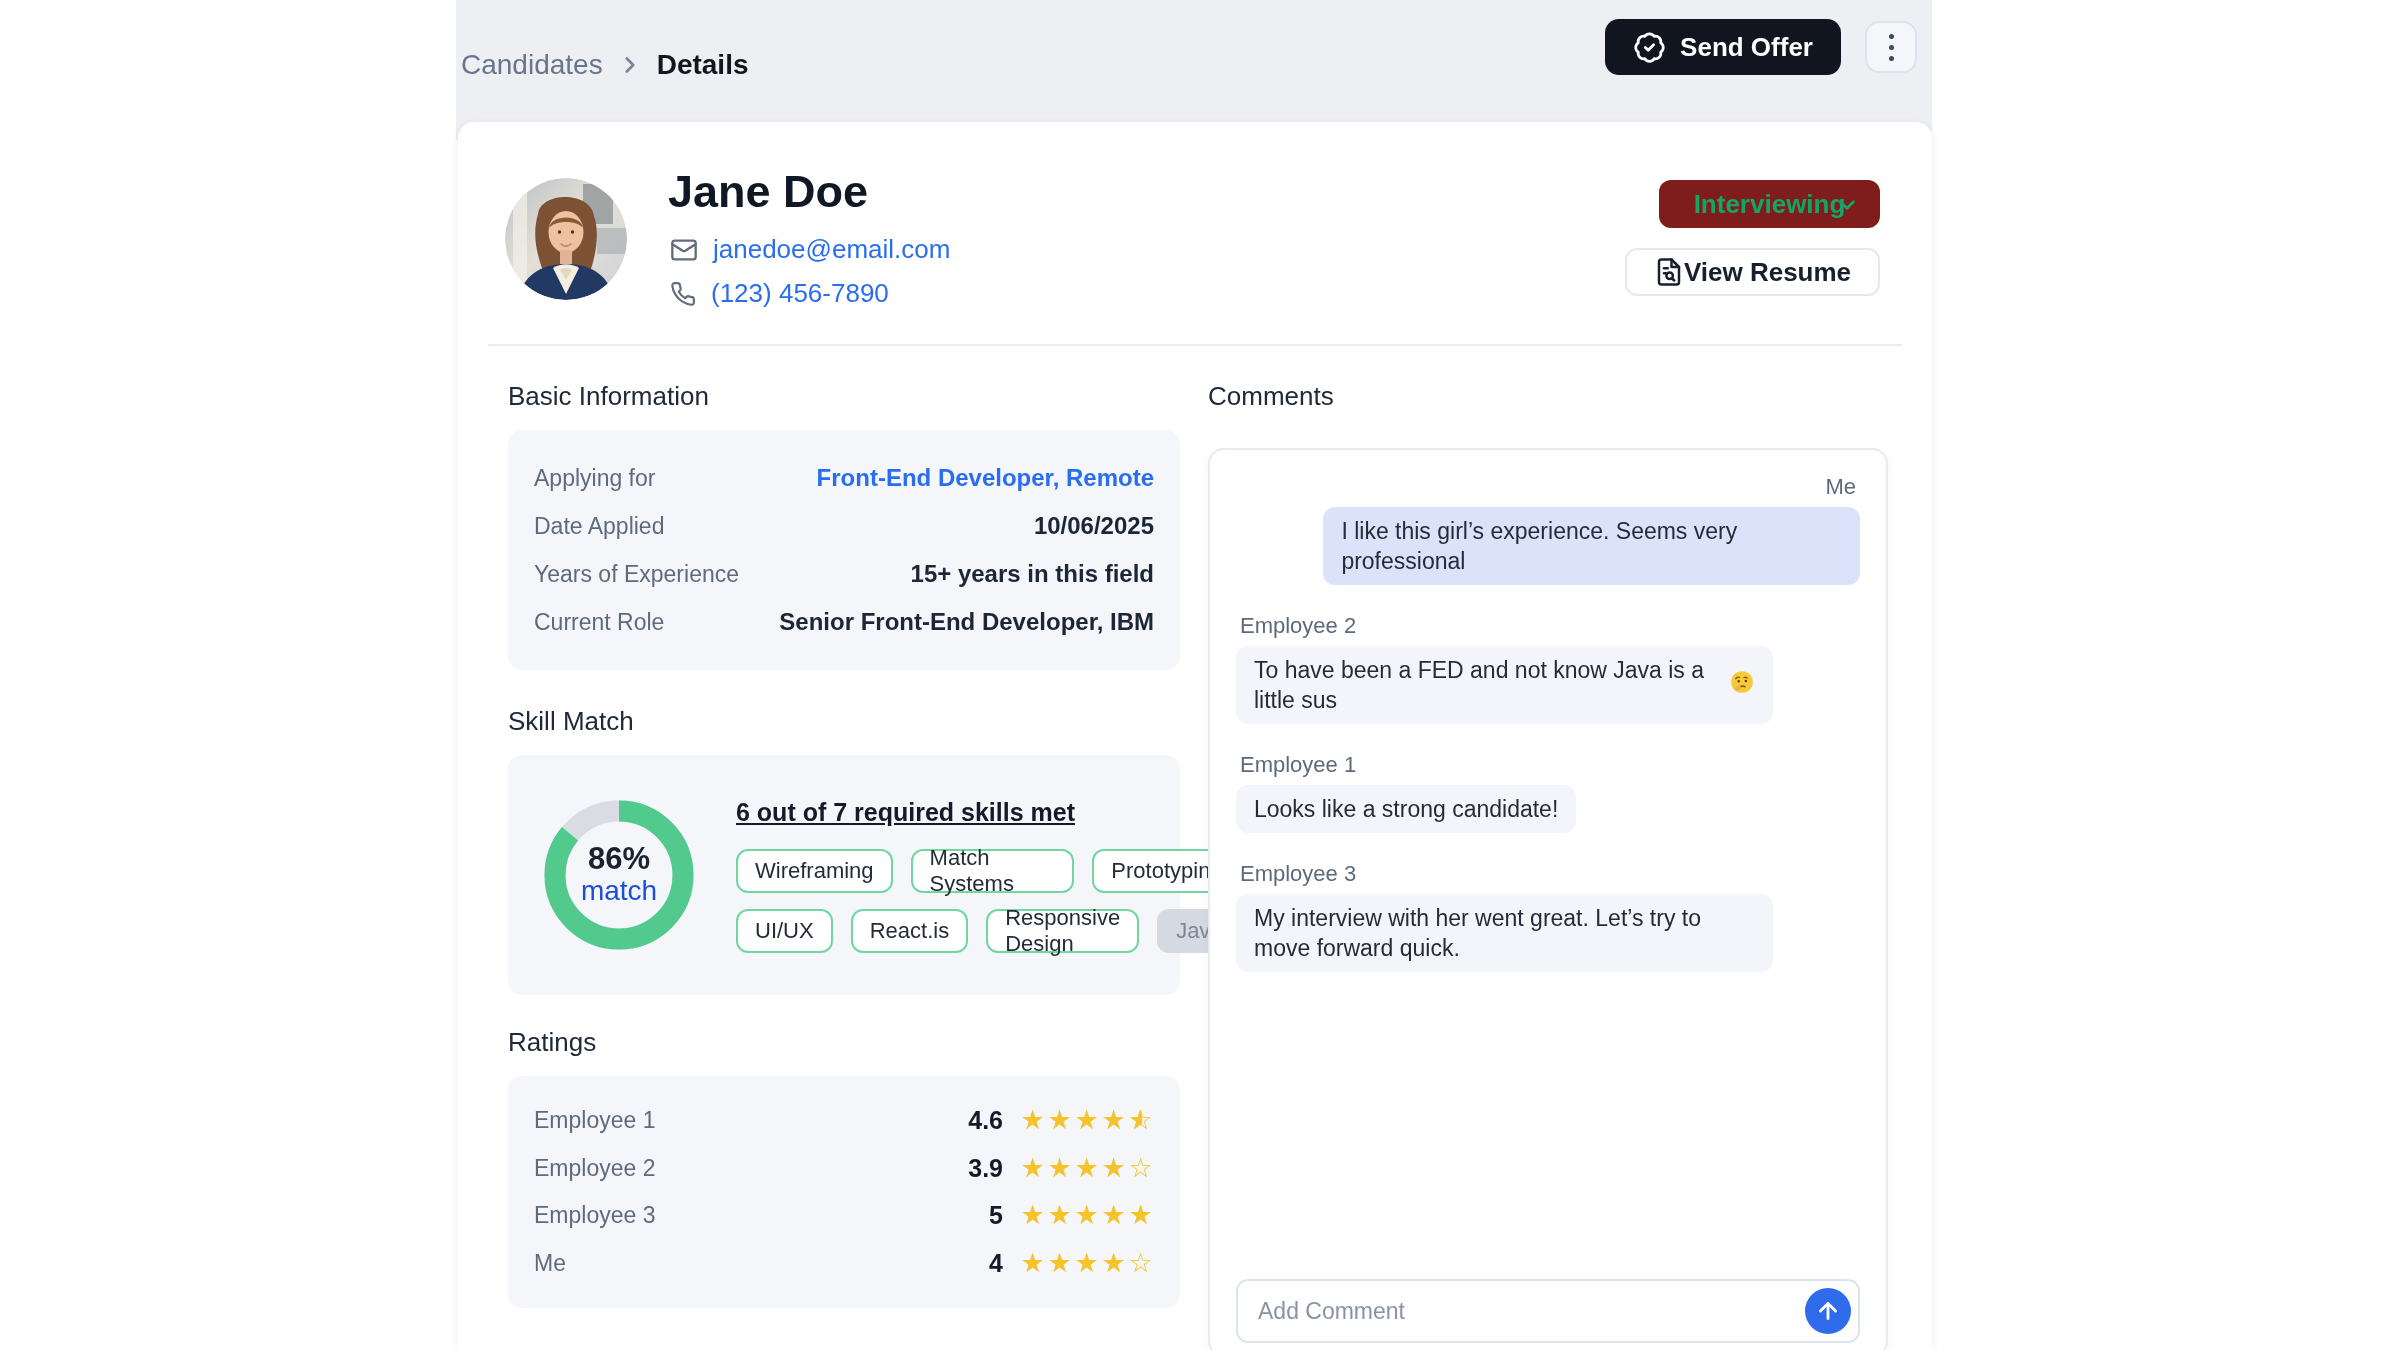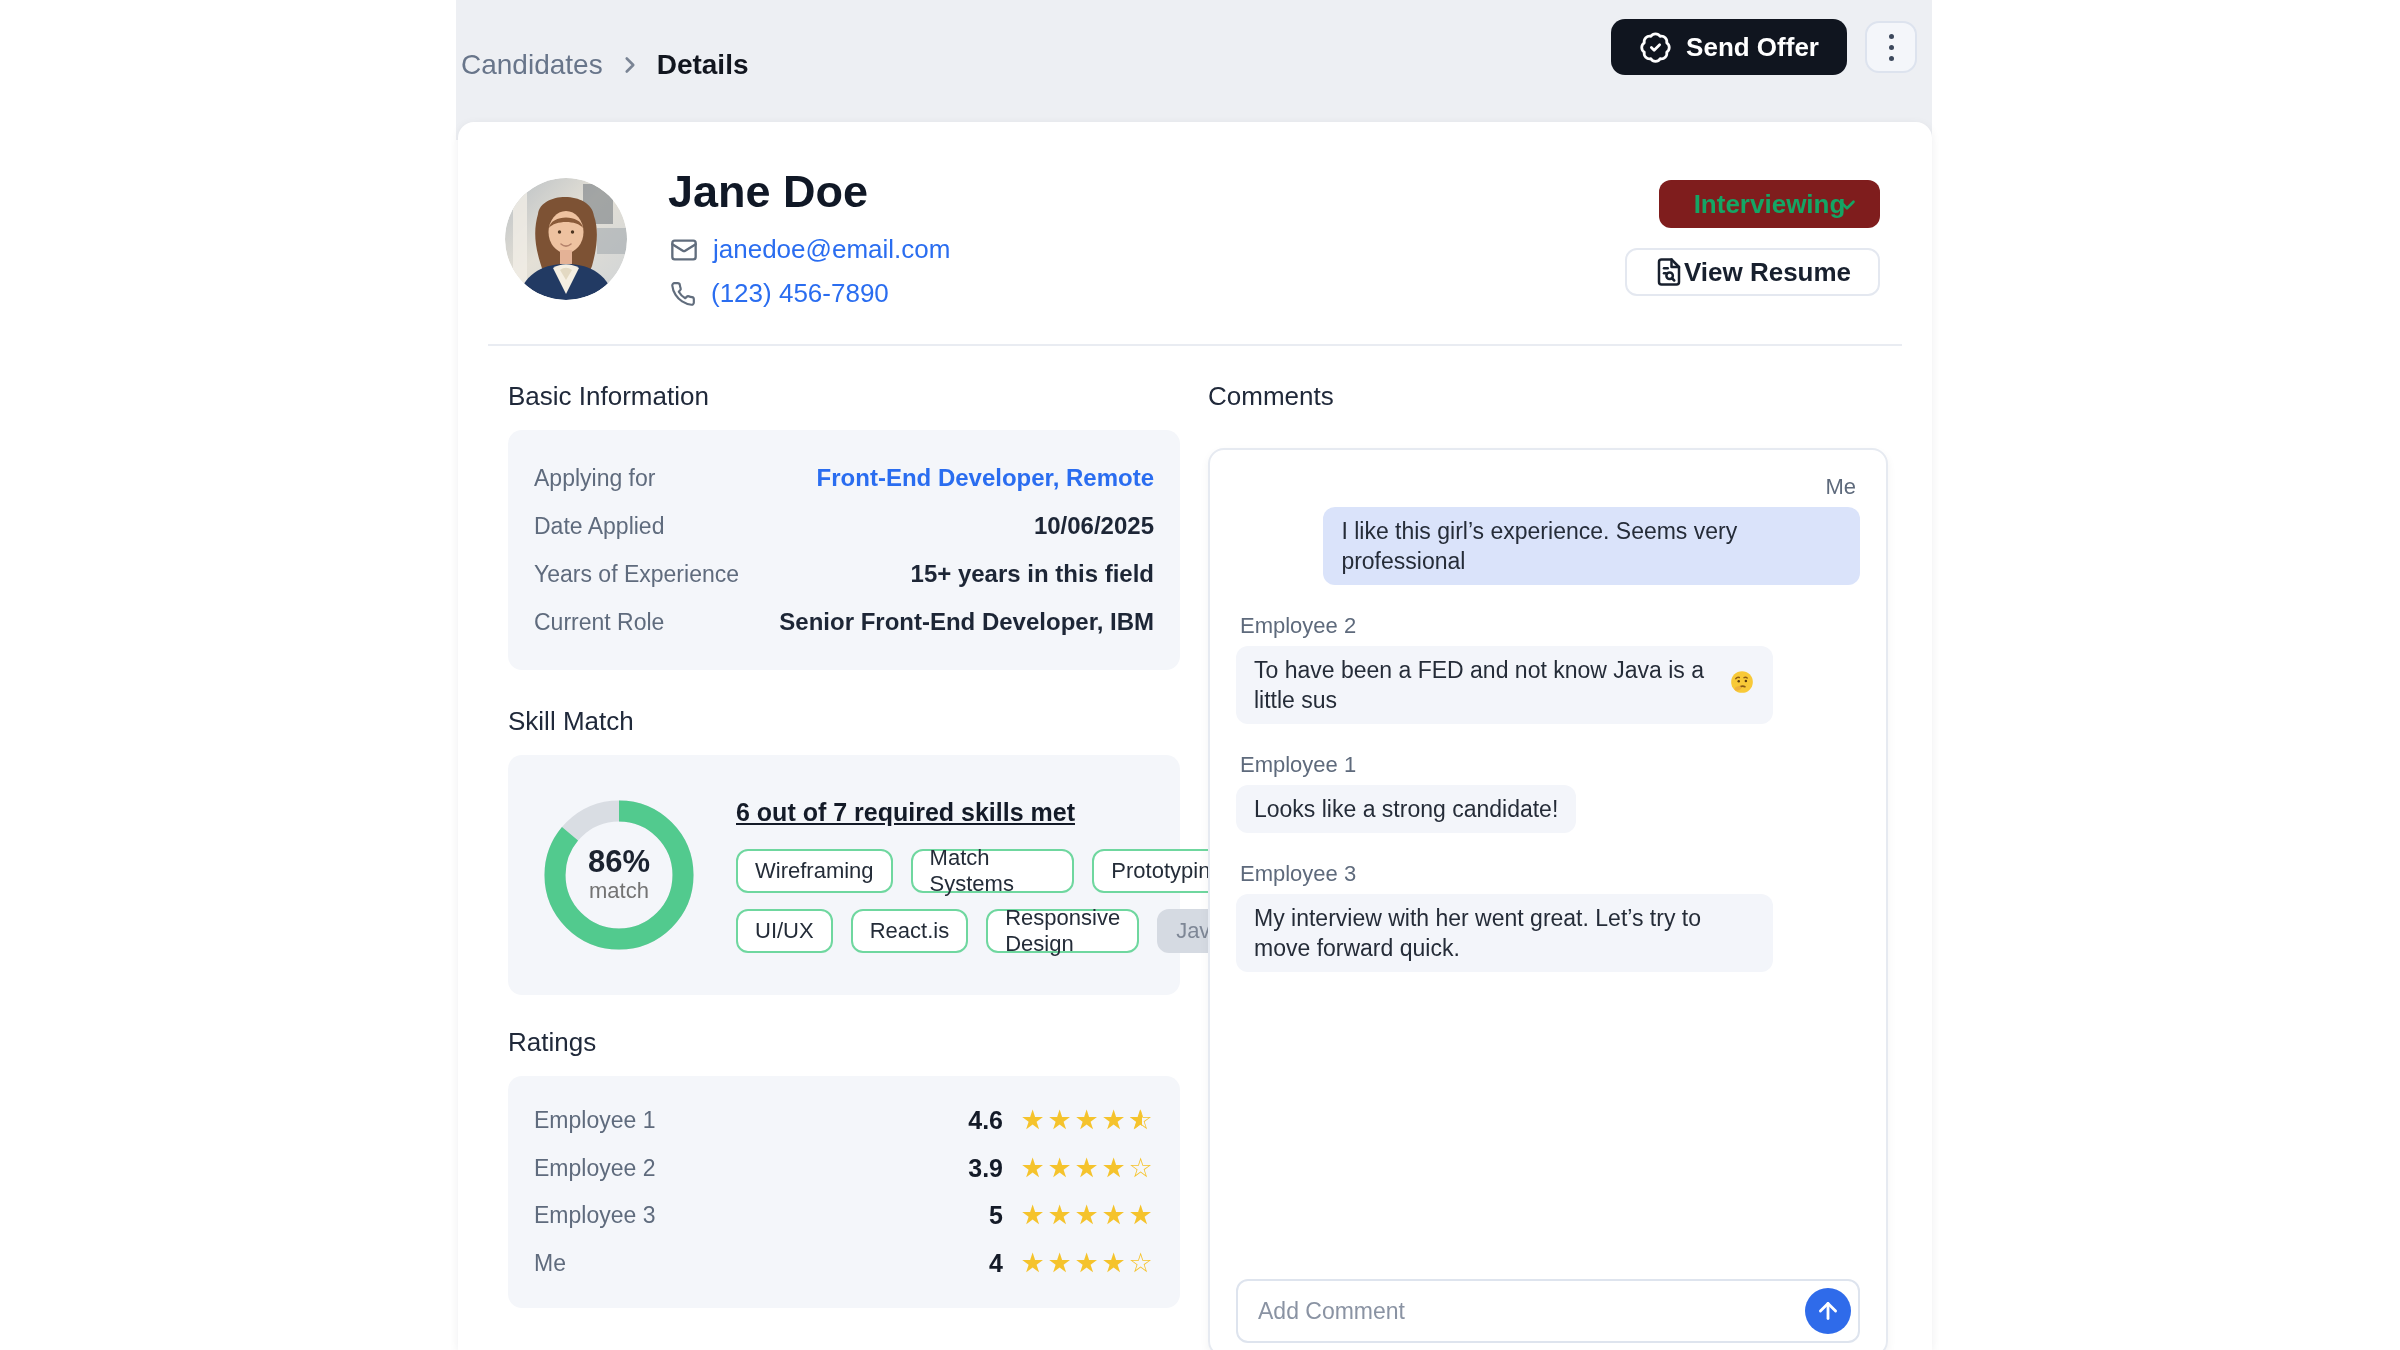--- a/index.html
+++ b/index.html
@@ -8,21 +8,21 @@
   #canvas { position:relative; width:2400px; height:1350px; background:#ffffff; overflow:hidden; }
 
   
   .band { position:absolute; left:456px; top:0; width:1476px; height:140px; background:#edeff3; }
   .topbar { position:absolute; left:456px; top:0; width:1476px; height:94px;
             display:flex; align-items:center; padding:0 15px 0 5px; }
   .breadcrumb { display:flex; align-items:center; gap:14px; font-size:28px;margin-top:36px; }
   .crumb-link { color:#68758a; cursor:pointer; }
   .crumb-sep { display:flex; align-items:center; }
   .crumb-current { color:#12161f; font-weight:700; }
-  .topbar-right { margin-left:auto; display:flex; align-items:center; gap:18px; }
+  .topbar-right { margin-left:auto; display:flex; align-items:center; gap:24px; }
   .btn-send { display:flex; align-items:center; gap:14px; background:#10151f; color:#ffffff;
               font-size:26px; font-weight:700; height:56px; padding:0 28px; border-radius:14px;
               border:none; cursor:pointer; }
   .btn-kebab { width:52px; height:52px; border-radius:14px; border:2px solid #dde3ee;
                background:#f4f6fa; display:flex; flex-direction:column; align-items:center;
                justify-content:center; gap:6px; cursor:pointer; }
   .btn-kebab i { width:5px; height:5px; border-radius:50%; background:#3c485c; }
 
   
   .card { position:absolute; left:458px; top:122px; width:1474px; bottom:0; background:#ffffff;
@@ -58,21 +58,21 @@
   .info-row { display:flex; align-items:center; justify-content:space-between; }
   .info-label { font-size:23px; color:#5f6b7d; }
   .info-value { font-size:24px; font-weight:700; color:#1d2636; }
   .info-value.link { color:#2a6df0; cursor:pointer; }
 
   .skill-card { margin-top:12px; height:240px; display:flex; align-items:center; padding:0 30px 0 36px; gap:42px; }
   .donut-wrap { position:relative; width:150px; height:150px; flex:none; }
   .donut-center { position:absolute; inset:0; display:flex; flex-direction:column; align-items:center;
                   justify-content:center; }
   .donut-pct { font-size:31px; font-weight:700; color:#1b2330; line-height:32px; }
-  .donut-match { font-size:22px; color:#737373; }
+  .donut-match { font-size:28px; color:#1d4ed8; }
   .skill-right { flex:1; }
   .skill-summary { font-size:25px; font-weight:700; color:#141b28; margin-bottom:22px;text-decoration:underline; }
   .chip-row { display:flex; gap:18px; margin-top:16px; }
   .chip { height:44px; display:flex; align-items:center; padding:0 17px; border-radius:12px;
           border:2px solid #6fd79f; background:#ffffff; font-size:22px; color:#242c38; }
   .chip.muted { border-color:#d5dae2; background:#d5dae2; color:#7e8796; }
 
   .ratings-heading { margin-top:32px !important; }
   .ratings-card { margin-top:16px; height:232px; padding:30px 26px; display:flex; flex-direction:column;
                   justify-content:space-between; }

